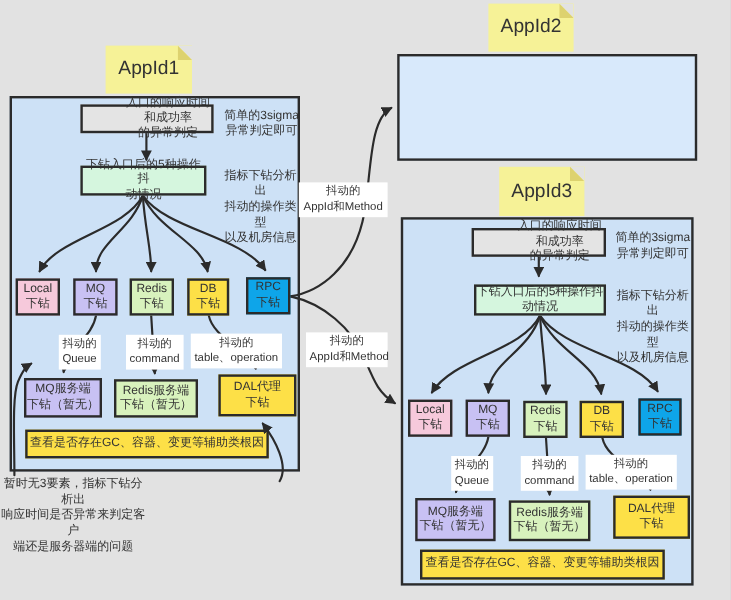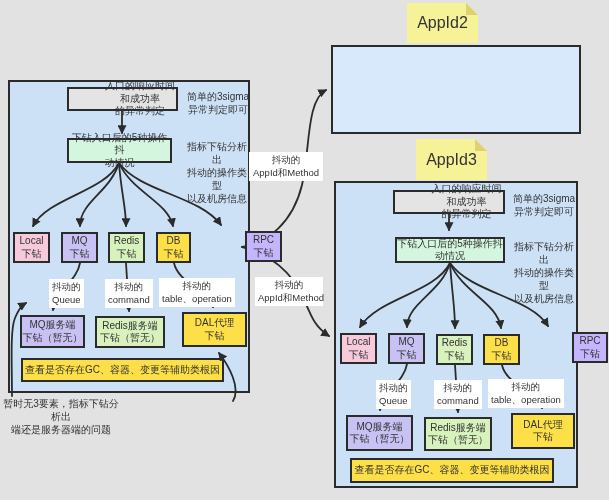--- a/index.html
+++ b/index.html
@@ -46,21 +46,21 @@
     text-align: center;
     font-size: 10px; line-height: 12.5px;
     z-index: 3;
   }
   .gray  { background: #e4e4e4; padding-left: 35px; }
   .mint  { background: #d5f6de; }
   .pink  { background: #f6c9db; }
   .purple{ background: #c8c1f3; }
   .lgreen{ background: #d8f2bd; }
   .peach { background: #fde047; }
-  .blue  { background: #c4b5fd; margin-left: 40px; }
+  .blue  { background: #0ea5e9; }
   .rose  { background: #fde047; }
   .note {
     position: absolute;
     text-align: center;
     font-size: 10px; line-height: 13px;
     z-index: 3;
   }
   .wlabel {
     position: absolute;
     background: #ffffff;
@@ -106,20 +106,23 @@
       <path d="M450,263 C441,293 408,302 407,327" marker-end="url(#ah)"></path>
       <path d="M450,263 C452,293 455,308 455,328" marker-end="url(#ah)"></path>
       <path d="M450,263 C463,293 497,302 501,328" marker-end="url(#ah)"></path>
       <path d="M450,263 C471,293 530,297 548,326" marker-end="url(#ah)"></path>
       <path d="M407,364 C404,382 383,392 380,410" marker-end="url(#ah)"></path>
       <path d="M455,365 C456,382 457,397 458,412" marker-end="url(#ah)"></path>
       <path d="M502,365 C506,384 535,391 542,408" marker-end="url(#ah)"></path>
     </g>
   </svg>
 
+  <div class="sticky" style="left:88px; top:38px; width:72px; height:40px;">
+    <span>AppId1</span>
+  </div>
   <div class="sticky" style="left:407px; top:3px; width:71px; height:40px;">
     <span>AppId2</span>
   </div>
   <div class="sticky" style="left:416px; top:139px; width:71px; height:41px;">
     <span>AppId3</span>
   </div>
 
   <div class="node gray" style="left:67px; top:87px; width:111px; height:24px;">
     <div>入口的响应时间和成功率</div>
     <div>的异常判定</div>
@@ -262,20 +265,21 @@
     <div>抖动的</div>
     <div>AppId和Method</div>
   </div>
   <div class="wlabel" style="left:255px; top:277px; width:68px;">
     <div>抖动的</div>
     <div>AppId和Method</div>
   </div>
 
   <div class="note" style="left:0px; top:397px; width:122px;">
     <div>暂时无3要素，指标下钻分析出</div>
+    <div>响应时间是否异常来判定客户</div>
     <div>端还是服务器端的问题</div>
   </div>
 
   <svg class="lines over" width="609" height="500" viewBox="0 0 609 500">
     <g stroke="#2b2b2b" stroke-width="1.8" fill="none" stroke-linecap="round">
       <path d="M12,396 C12,365 10,330 15,318 C19,309 21,306 26,303" marker-end="url(#ah)"></path>
       <path d="M233,401 C241,388 229,366 219,353" marker-end="url(#ah)"></path>
     </g>
   </svg>
 

